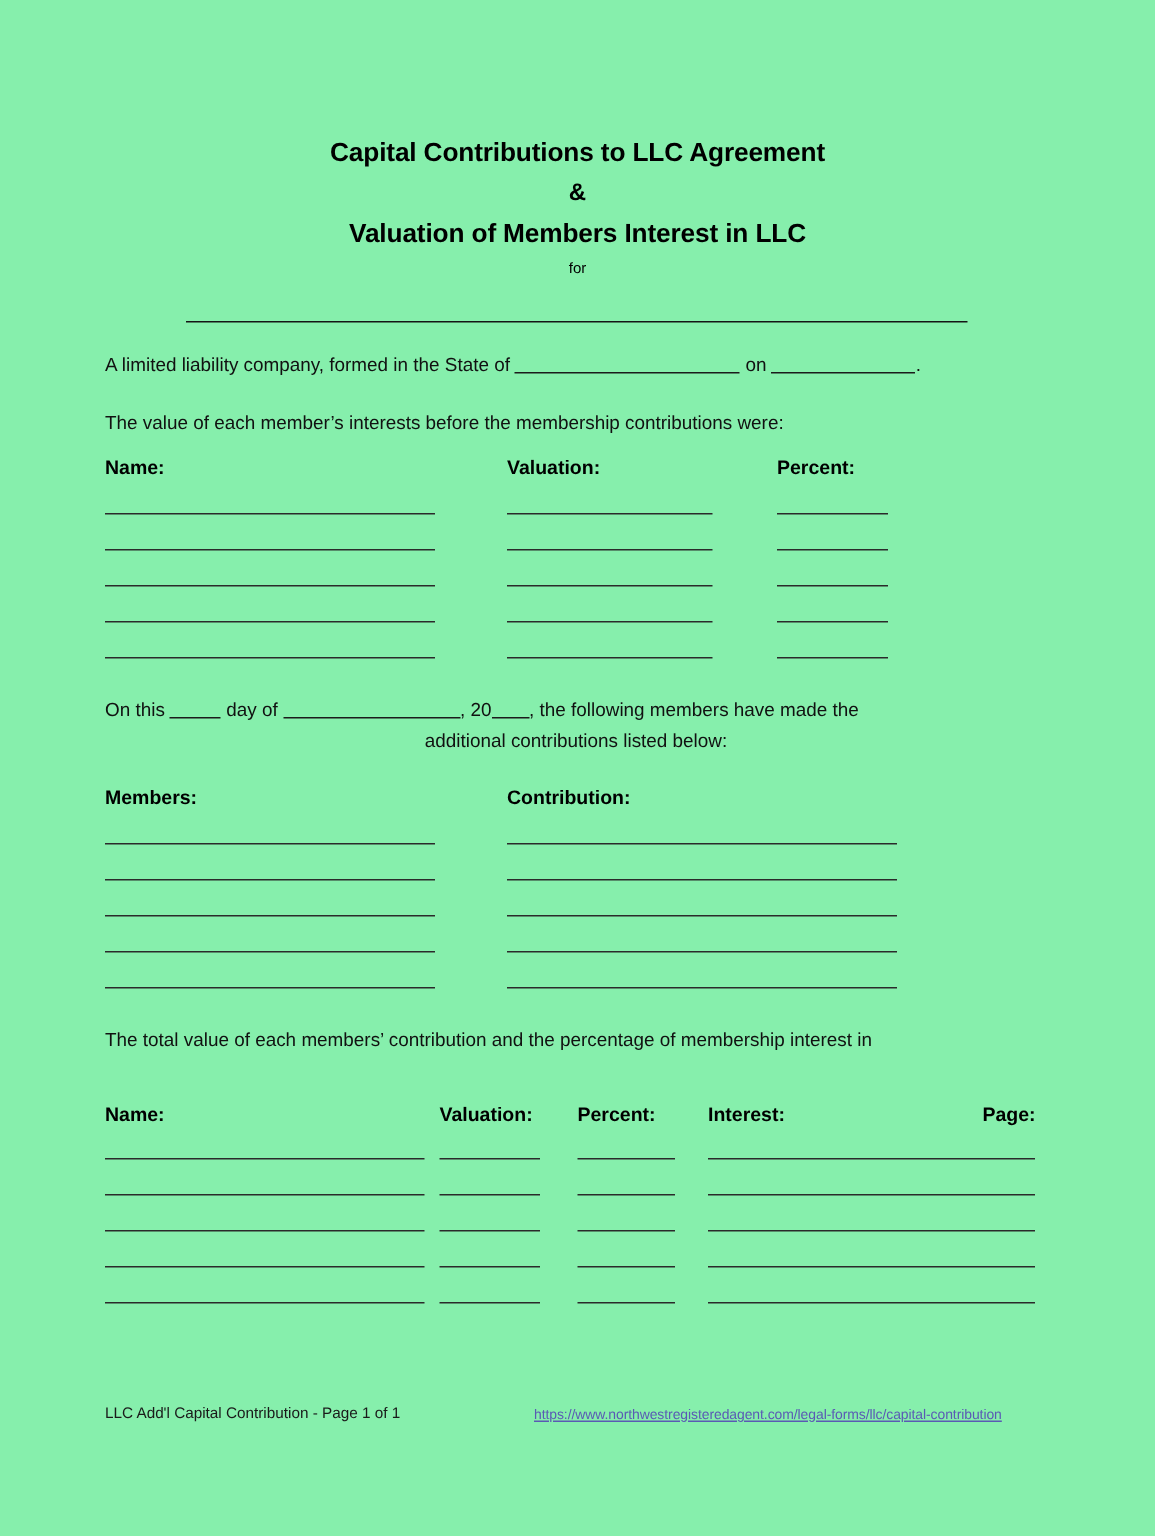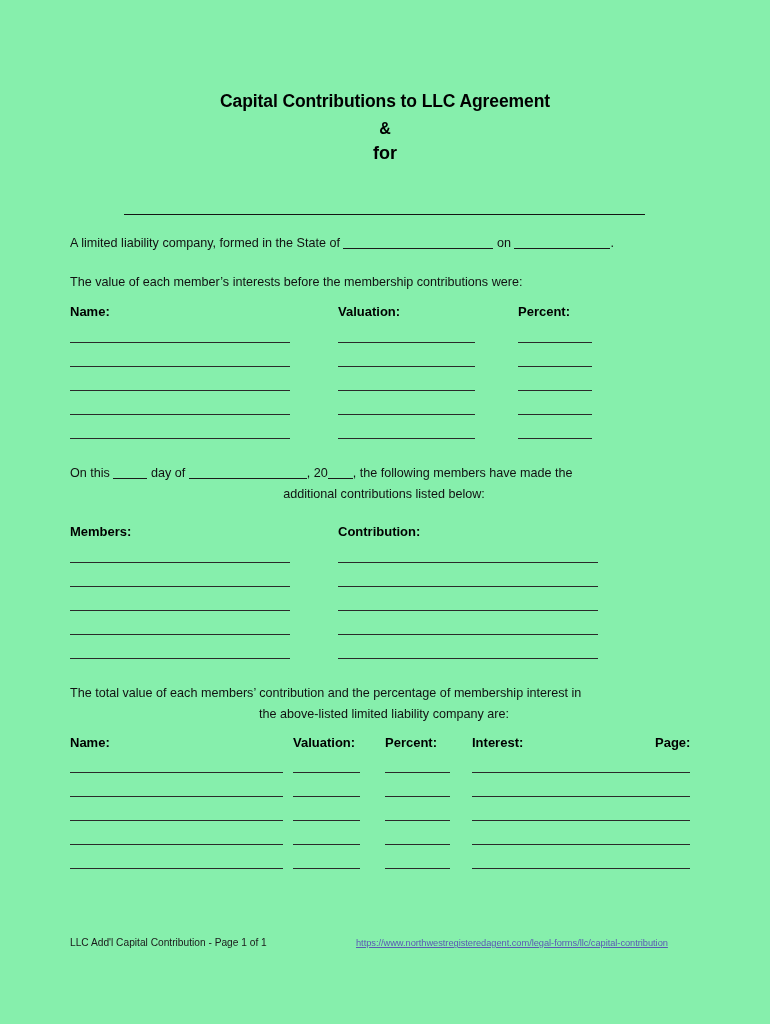--- a/index.html
+++ b/index.html
@@ -31,22 +31,22 @@
     font-weight: bold;
     line-height: 27px;
     letter-spacing: -0.1px;
   }
   .title-amp {
     font-size: 16px;
     font-weight: bold;
     line-height: 27px;
   }
   .title-for {
-    font-size: 18px;
-    font-weight: bold;
+    font-size: 10px;
+    font-weight: normal;
     line-height: 22px;
   }
 
   
   .company-rule {
     position: absolute;
     left: 124px;
     top: 214px;
     width: 521px;
     border-bottom: 1.3px solid #141414;
@@ -116,20 +116,21 @@
   }
 </style>
 </head>
 <body>
 
 <div class="page">
 
   <div class="title-block">
     <div class="title-line">Capital Contributions to LLC Agreement</div>
     <div class="title-amp">&amp;</div>
+    <div class="title-line">Valuation of Members Interest in LLC</div>
     <div class="title-for">for</div>
   </div>
 
   <div class="company-rule"></div>
 
   <div class="para" style="left:70px; top:233px; width:640px;">
     <span>A limited liability company, formed in the State of</span>
     <span class="blank w-state"></span>
     <span>on</span>
     <span class="blank w-date"></span><span>.</span>
@@ -182,21 +183,20 @@
   <div class="rule" style="left:338px; top:610px; width:260px;"></div>
 
   <div class="rule" style="left:70px;  top:634px; width:220px;"></div>
   <div class="rule" style="left:338px; top:634px; width:260px;"></div>
 
   <div class="rule" style="left:70px;  top:658px; width:220px;"></div>
   <div class="rule" style="left:338px; top:658px; width:260px;"></div>
 
   <div class="para justify" style="left:70px; top:683px; width:628px;">
     <span>The total value of each members’ contribution and the percentage of membership interest in</span>
-    <span class="lastline">the above-listed limited liability company are:</span>
   </div>
 
   <div class="col-head" style="left:70px;  top:735px;">Name:</div>
   <div class="col-head" style="left:293px; top:735px;">Valuation:</div>
   <div class="col-head" style="left:385px; top:735px;">Percent:</div>
   <div class="col-head" style="left:472px; top:735px;">Interest:</div>
   <div class="col-head" style="left:655px; top:735px;">Page:</div>
 
   <div class="rule" style="left:70px;  top:772px; width:213px;"></div>
   <div class="rule" style="left:293px; top:772px; width:67px;"></div>

